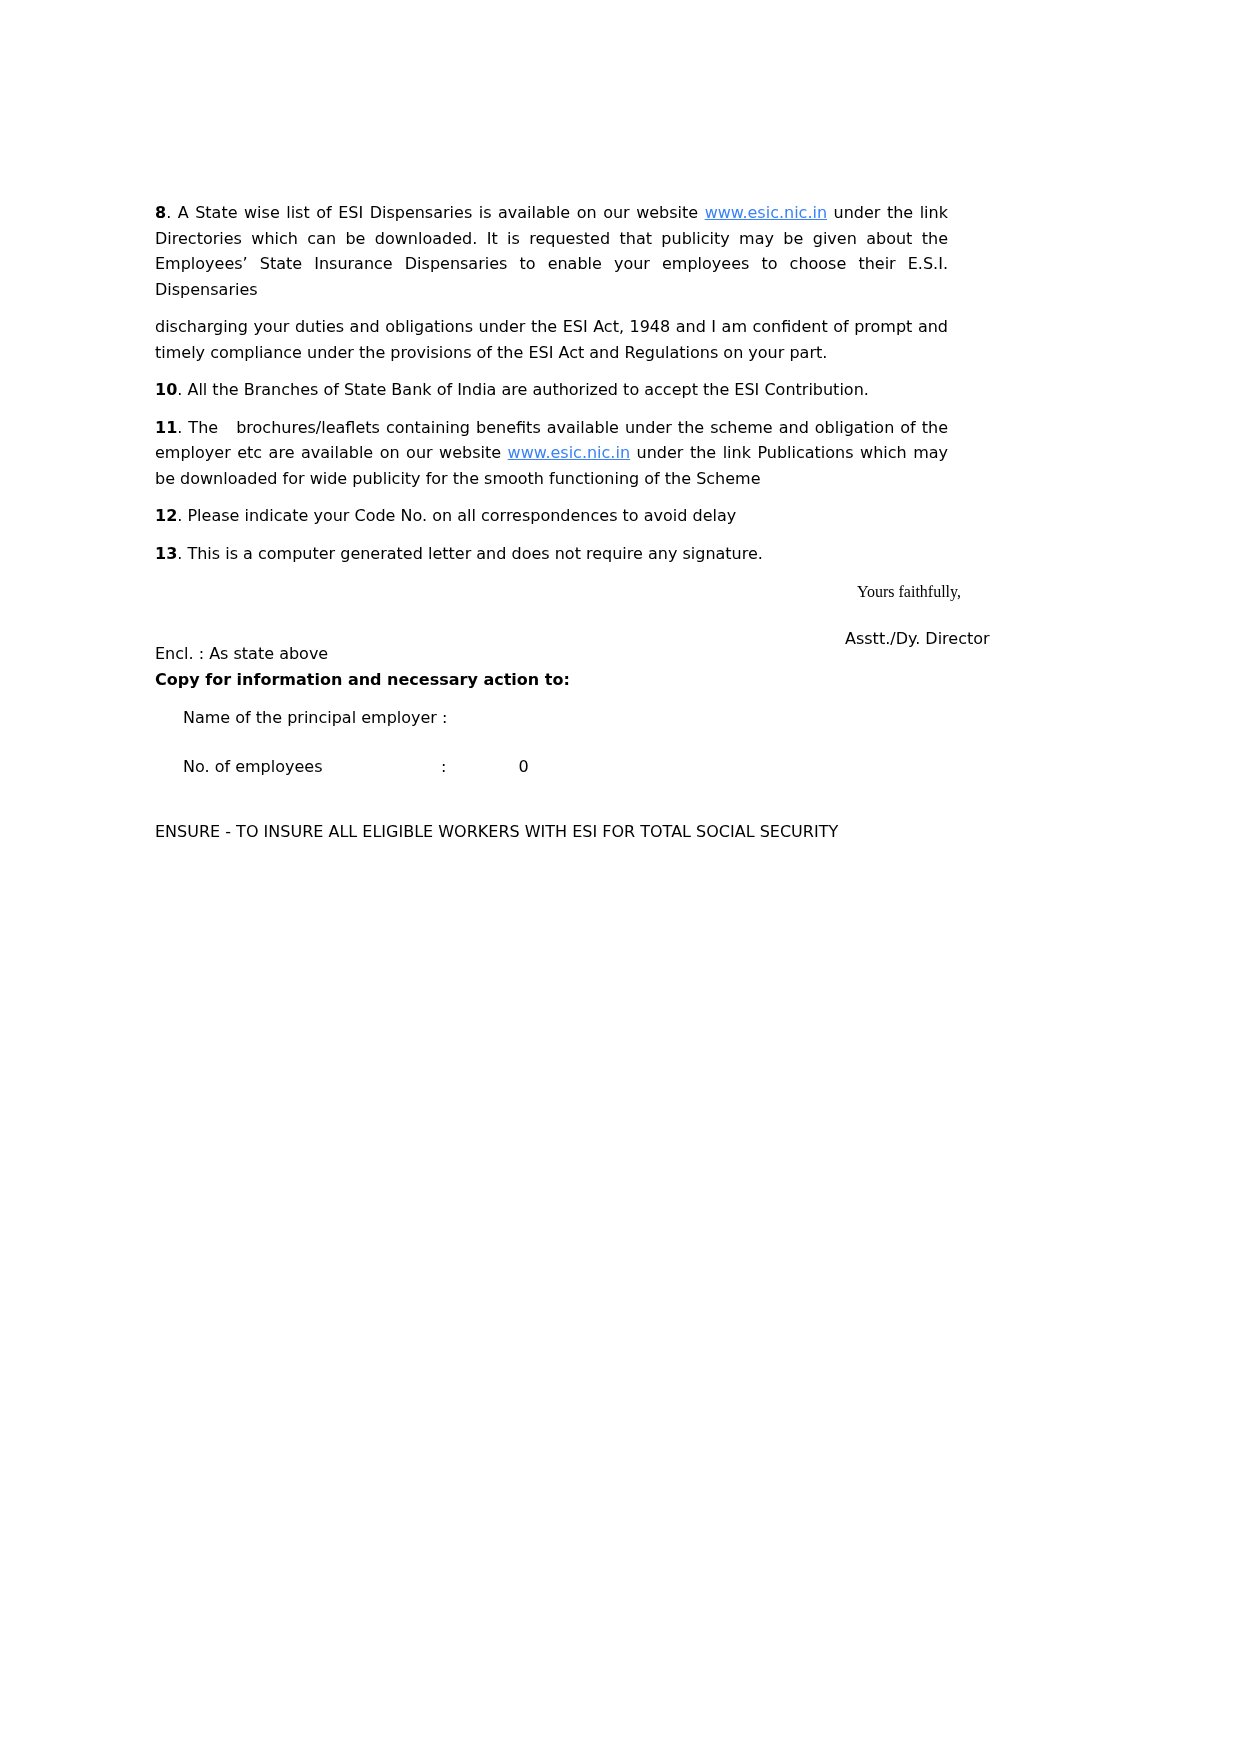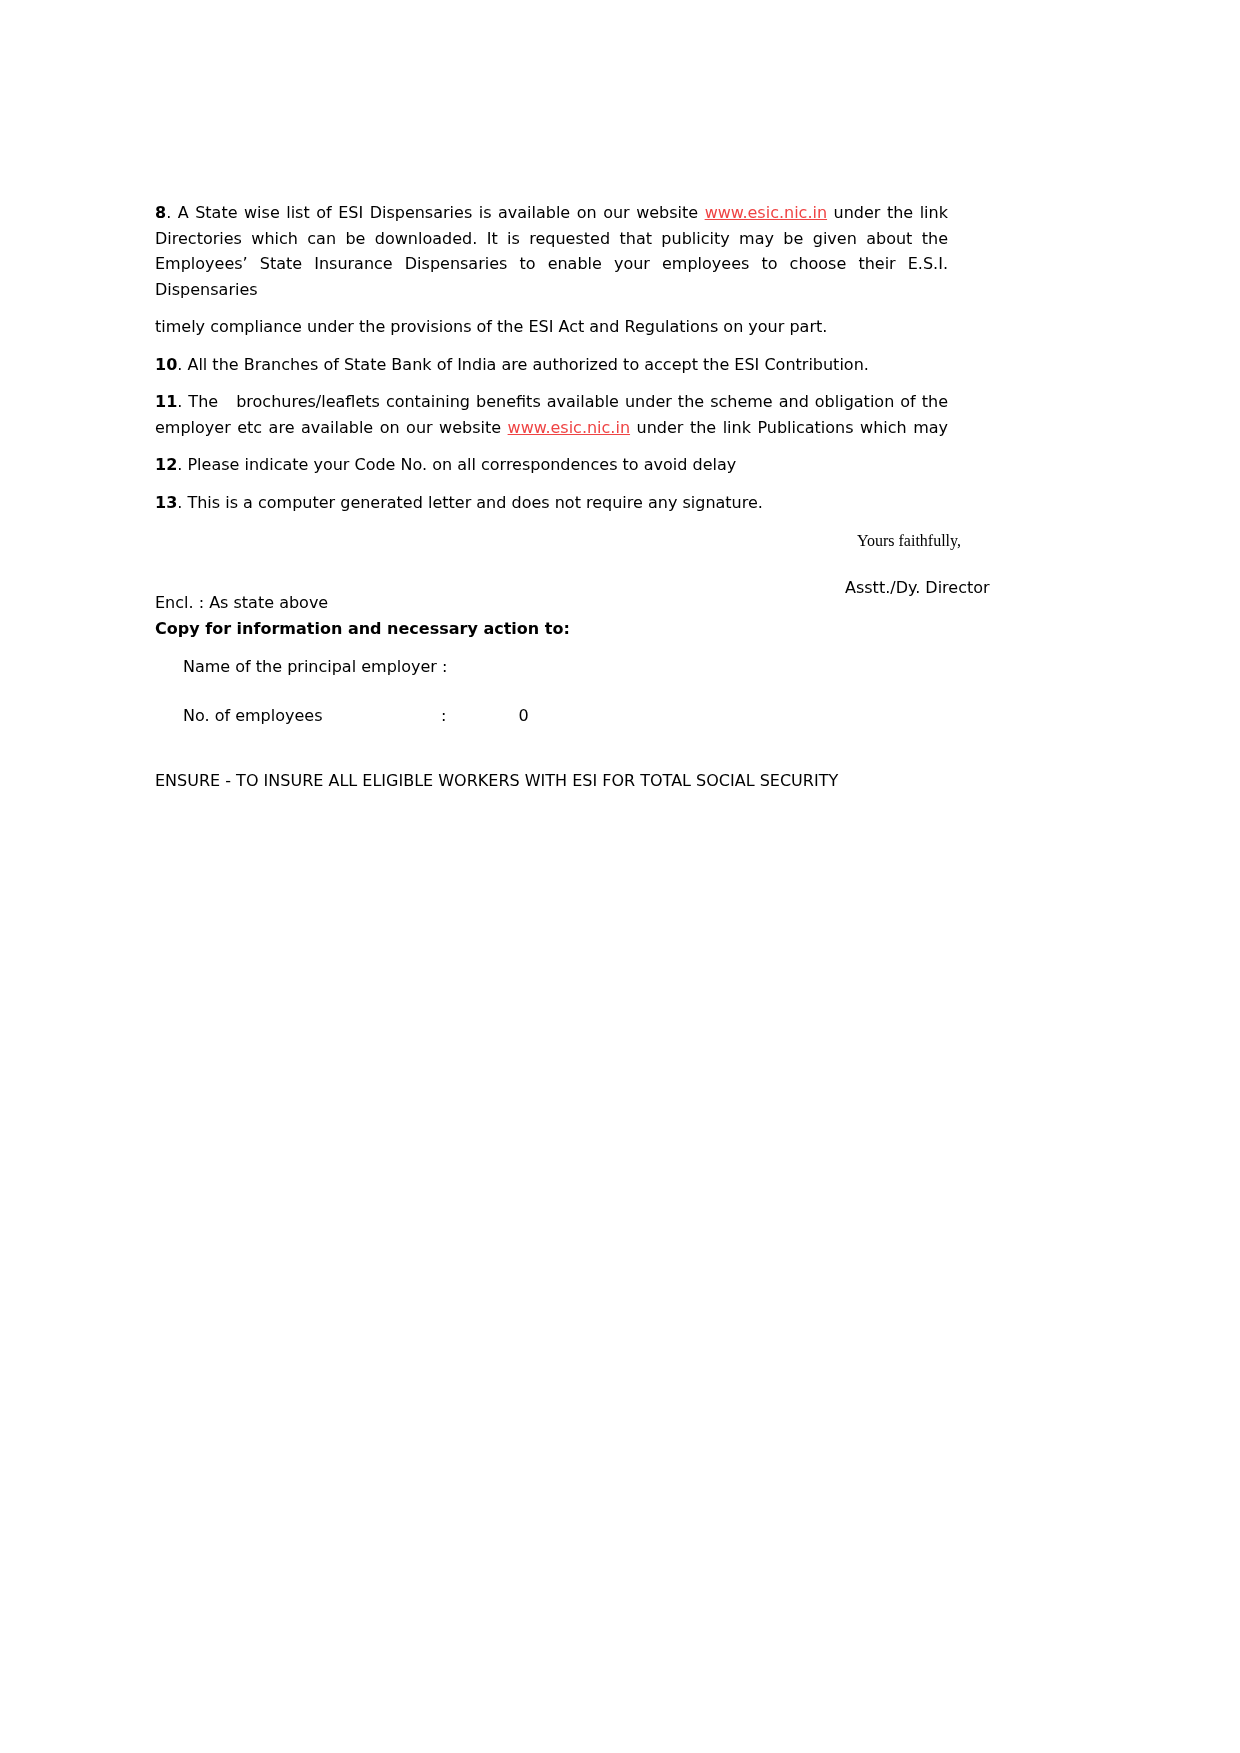--- a/index.html
+++ b/index.html
@@ -17,21 +17,21 @@
   .content { padding: 200px 292px 0 155px; }
 
   .para { margin: 0 0 12px 0; }
   
   .jl { display: block; text-align: justify; text-align-last: justify; white-space: nowrap; }
   
   .ll { display: block; white-space: nowrap; }
 
   b.num { font-weight: bold; }
   .bold { font-weight: normal; }
-  a.doc-link { color: #ef4444; text-decoration: underline; cursor: pointer; }
+  a.doc-link { color: #3b82f6; text-decoration: underline; cursor: pointer; }
 
   .valediction { margin: 13px 0 0 702px; white-space: nowrap; font-family: Liberation Serif, serif; }
   .signatory   { margin: 21px 0 0 690px; white-space: nowrap; }
   .encl        { margin-top: -10px; white-space: nowrap; }
   .copy-line   { white-space: nowrap; font-weight: bold; }
   .name-line   { margin: 13px 0 0 28px; white-space: nowrap; }
   .emp-row     { margin: 23px 0 0 28px; white-space: nowrap; }
   .emp-label   { display: inline-block; width: 258px; }
   .emp-value   { display: inline-block; margin-left: 72px; }
   .slogan      { margin-top: 40px; white-space: nowrap; }
@@ -43,30 +43,32 @@
   <div class="content">
 
     <div class="para">
       <span class="jl"><b class="num">8</b><span>. A State wise list of ESI Dispensaries is available on our website</span> <a class="doc-link">www.esic.nic.in</a> <span>under the link</span></span>
       <span class="jl">Directories which can be downloaded. It is requested that publicity may be given about the</span>
       <span class="jl">Employees’ State Insurance Dispensaries to enable your employees to choose their E.S.I.</span>
       <span class="ll">Dispensaries</span>
     </div>
 
     <div class="para">
+      <span class="jl">discharging your duties and obligations under the ESI Act, 1948 and I am confident of prompt and</span>
       <span class="ll">timely compliance under the provisions of the ESI Act and Regulations on your part.</span>
     </div>
 
     <div class="para">
       <span class="ll"><b class="num">10</b><span>. All the Branches of State Bank of India are authorized to accept the ESI Contribution.</span></span>
     </div>
 
     <div class="para">
       <span class="jl"><b class="num">11</b><span>. The &nbsp; brochures/leaflets containing benefits available under the scheme and obligation of the</span></span>
       <span class="jl"><span>employer etc are available on our website</span> <a class="doc-link">www.esic.nic.in</a> <span>under the link Publications which may</span></span>
+      <span class="ll">be downloaded for wide publicity for the smooth functioning of the Scheme</span>
     </div>
 
     <div class="para">
       <span class="ll"><b class="num">12</b><span>. Please indicate your Code No. on all correspondences to avoid delay</span></span>
     </div>
 
     <div class="para">
       <span class="ll"><b class="num">13</b><span>. </span><b class="bold">This is a computer generated letter and does not require any signature.</b></span>
     </div>
 

